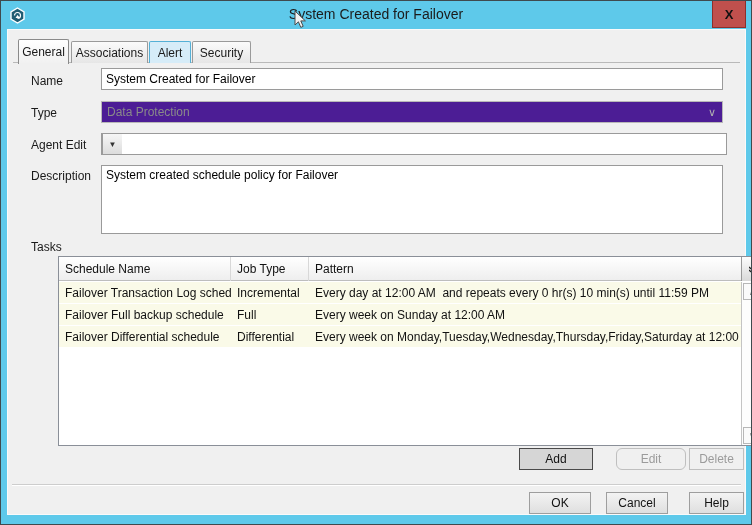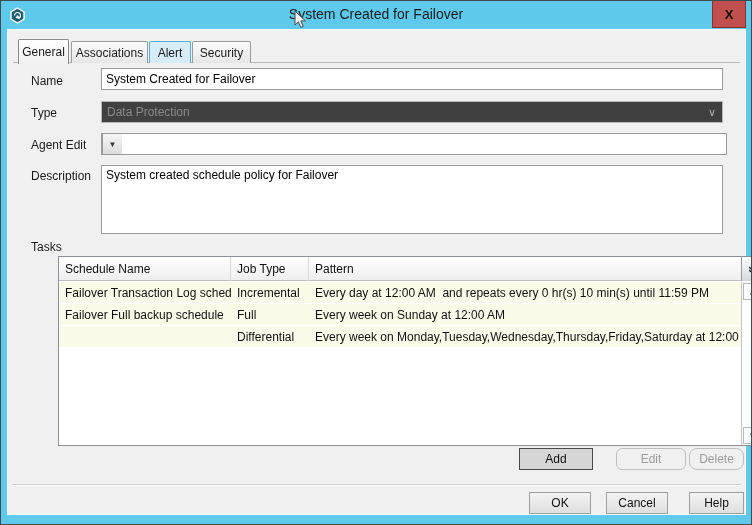--- a/index.html
+++ b/index.html
@@ -45,21 +45,21 @@
   .textbox {
     position:absolute; background:#ffffff; border:1px solid #9a9a9a;
     font-family:"Liberation Sans",sans-serif; font-size:12px; color:#000;
     padding:0 4px; outline:none;
   }
   .combo {
     position:absolute; border:1px solid #9a9a9a; background:#fff;
     font-size:12px; display:flex; align-items:center;
   }
   .combo .val { padding-left:5px; flex:1; white-space:nowrap; overflow:hidden; }
-  .combo.disabled { background:#404040; border-color:#b8b8b8; }
+  .combo.disabled { background:#4c1d95; border-color:#b8b8b8; }
   .combo.disabled .val { color:#8a8a8a; }
   .combo-chevron { width:20px; text-align:center; color:#b0b0b0; font-size:11px; }
   .combo-btn {
     width:20px; height:100%; background:linear-gradient(#f6f6f6,#dcdcdc);
     border-left:1px solid #9a9a9a; display:flex; align-items:center; justify-content:center;
     font-size:8px; color:#333; cursor:default;
   }
   textarea.textbox { resize:none; line-height:15px; padding-top:2px; }
   
   .table {
@@ -180,37 +180,38 @@
           <div class="cell c0">Failover Transaction Log schedule</div>
           <div class="cell c1">Incremental</div>
           <div class="cell c2">Every day at 12:00 AM  and repeats every 0 hr(s) 10 min(s) until 11:59 PM</div>
         </div>
         <div class="trow">
           <div class="cell c0">Failover Full backup schedule</div>
           <div class="cell c1">Full</div>
           <div class="cell c2">Every week on Sunday at 12:00 AM</div>
         </div>
         <div class="trow">
+          <div class="cell c0">Failover Differential schedule</div>
           <div class="cell c1">Differential</div>
           <div class="cell c2">Every week on Monday,Tuesday,Wednesday,Thursday,Friday,Saturday at 12:00 AM</div>
         </div>
       </div>
       <div class="vscroll">
         <div class="scroll-btn scroll-up">
             <span>∧</span>
           </div>
         <div class="scroll-btn scroll-down">
             <span>∨</span>
           </div>
       </div>
     </div>
 
     <div class="btn focused" style="left:511px; top:418px; width:74px;">Add</div>
     <div class="btn disabled" style="left:608px; top:418px; width:70px;border-radius:6px;">Edit</div>
-    <div class="btn disabled" style="left:681px; top:418px; width:55px;border-radius:8px;">Delete</div>
+    <div class="btn disabled" style="left:681px; top:418px; width:55px;">Delete</div>
 
     <div class="footer-sep"></div>
     <div class="btn" style="left:521px; top:462px; width:62px;">OK</div>
     <div class="btn" style="left:598px; top:462px; width:62px;">Cancel</div>
     <div class="btn" style="left:681px; top:462px; width:55px;">Help</div>
 
   </div>
 </div>
 
 </body></html>

